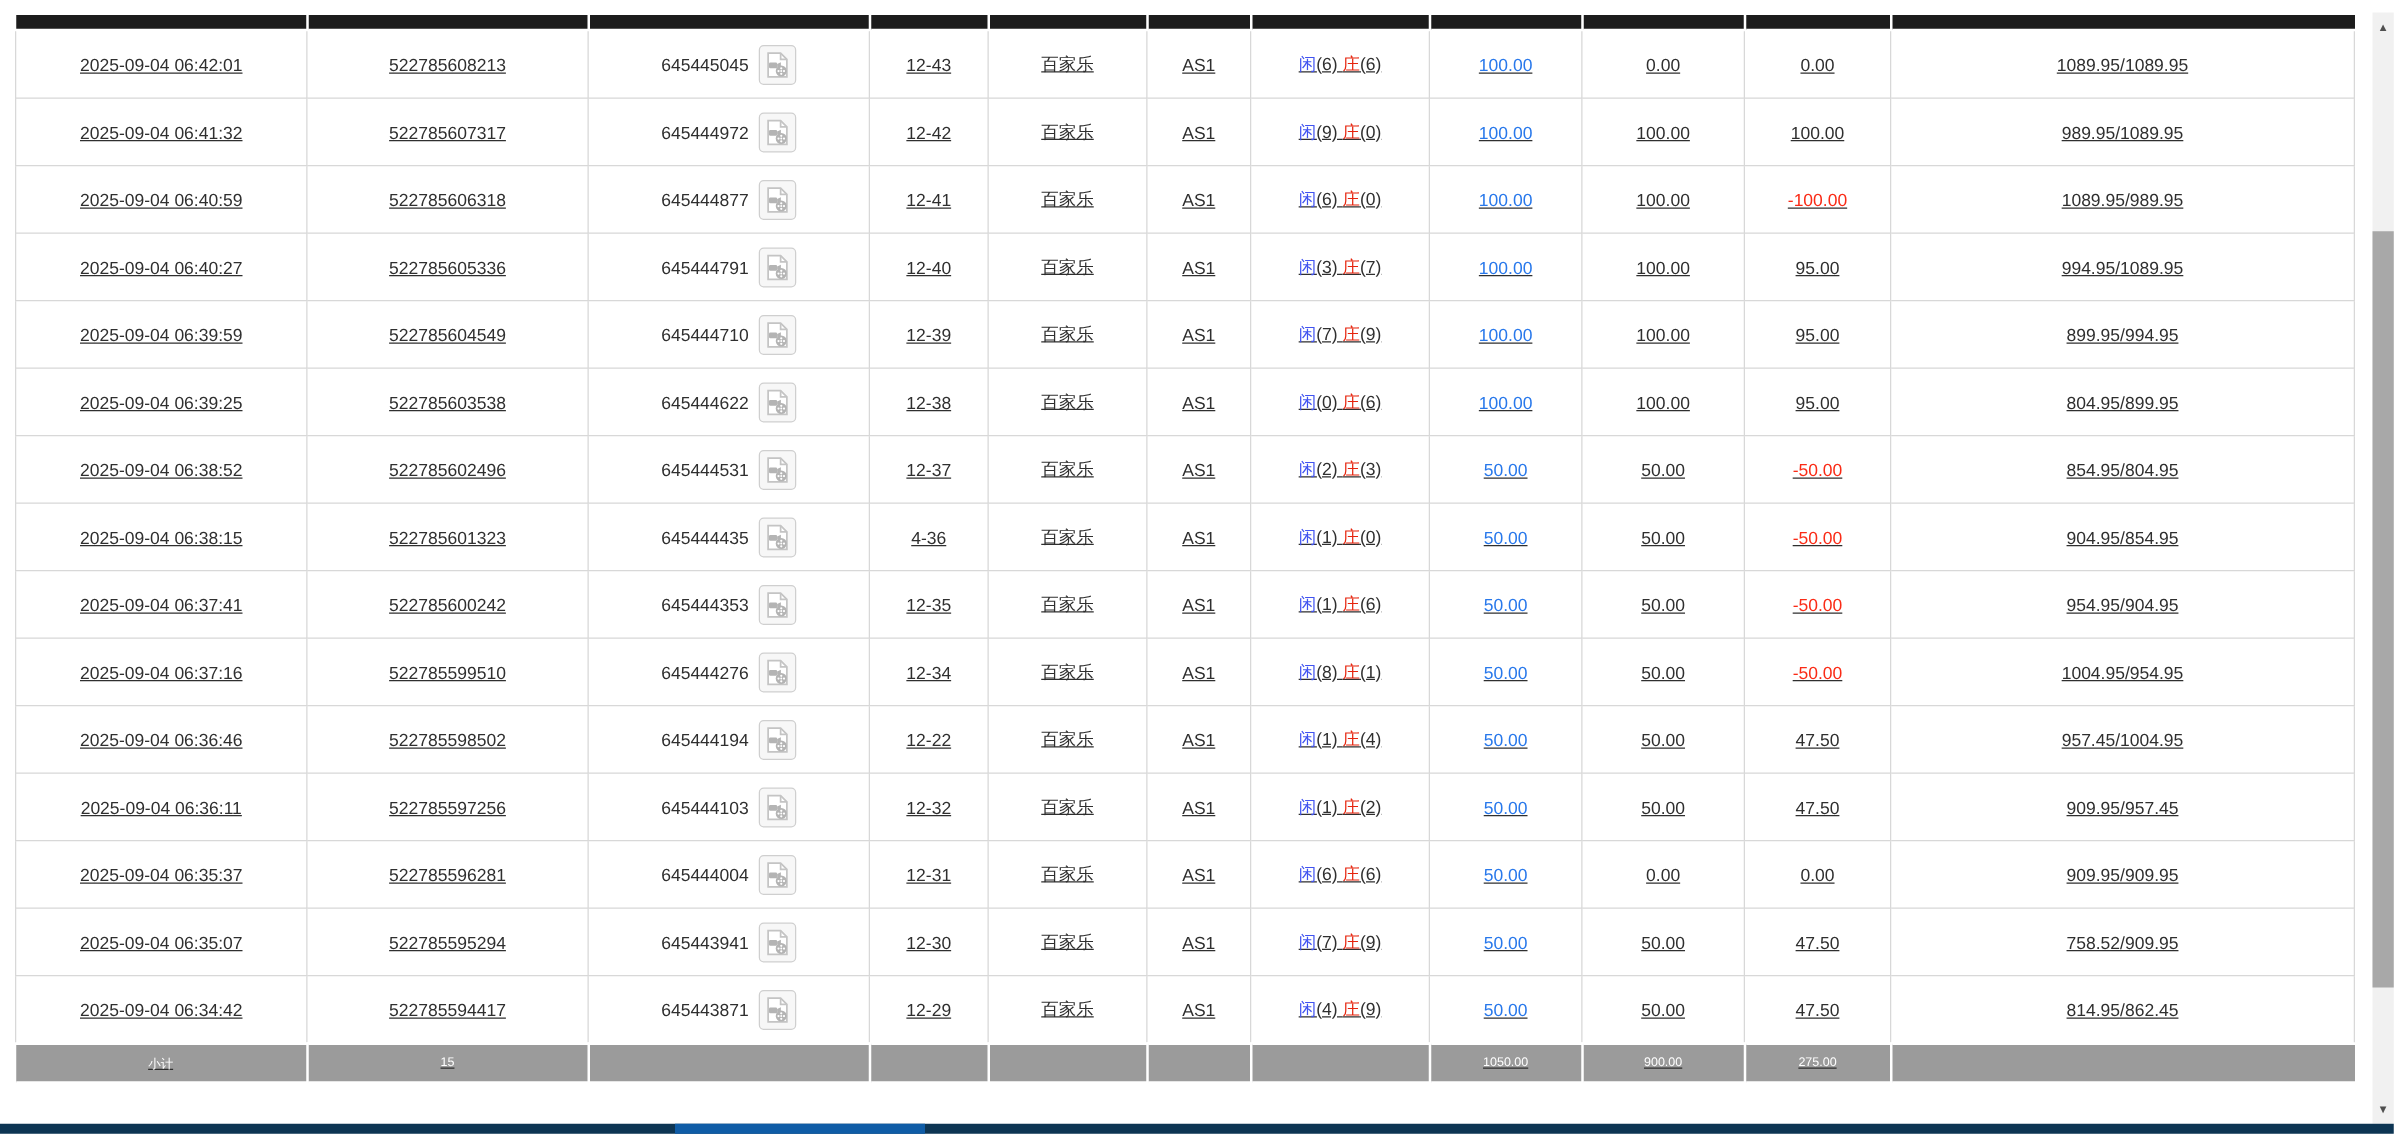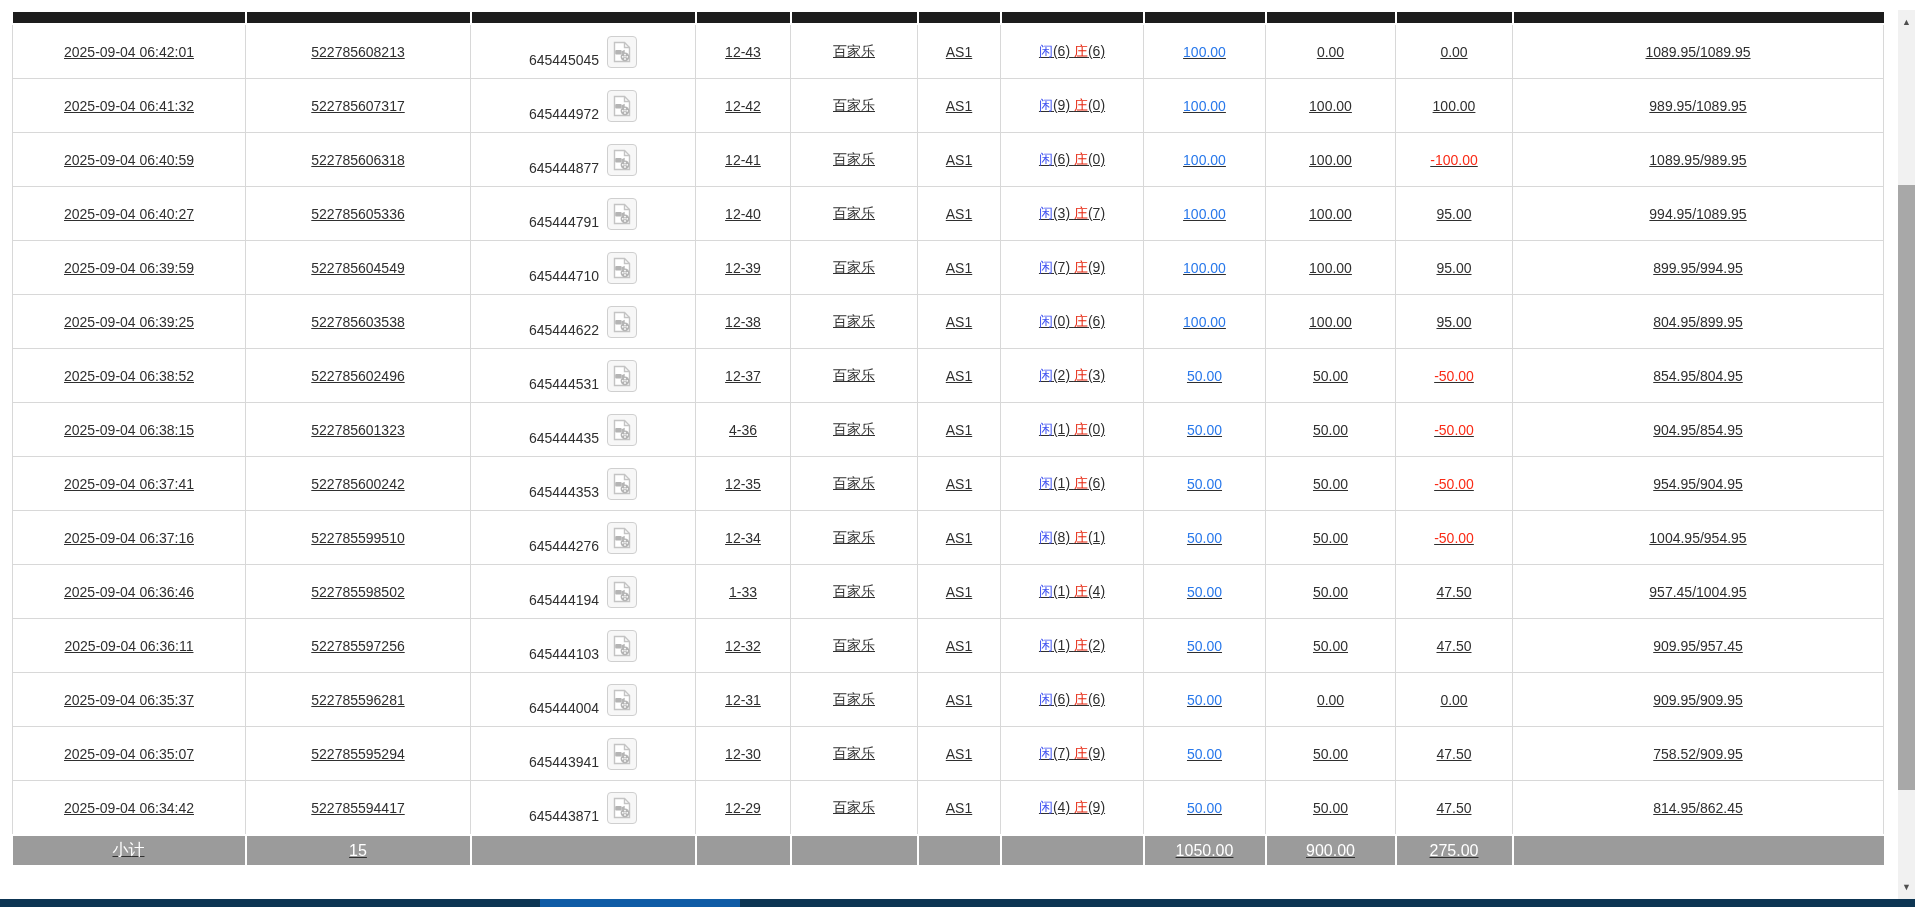--- a/index.html
+++ b/index.html
@@ -18,25 +18,25 @@
   thead th:last-child{border-right:none;}
   tbody td{
     border:1px solid #d8d8d8;height:53px;padding:0;
     text-align:center;vertical-align:middle;
     font-size:14px;color:var(--text,#2f2f2f);
     overflow:hidden;white-space:nowrap;
   }
   tfoot td{
     background:var(--subtotal-bg,#9b9b9b);color:#ffffff;
     border:2px solid #ffffff;height:29px;padding:0;
-    text-align:center;vertical-align:middle;font-size:16px;
+    text-align:center;vertical-align:middle;font-size:10px;
   }
   tfoot td:first-child{border-left:none;}
   tfoot td:last-child{border-right:none;}
-  .gameno-wrap{display:inline-flex;align-items:flex-end;gap:8px;}
+  .gameno-wrap{display:inline-flex;align-items:center;gap:8px;}
   .video-btn{
     display:inline-flex;align-items:center;justify-content:center;
     width:30px;height:32px;background:#f7f7f7;border:1px solid #cfcfcf;
     border-radius:4px;cursor:pointer;padding:0;
   }
   .bet-link{color:var(--blue,#2878eb);cursor:pointer;}
   .xian{color:var(--xian,#4053f0);}
   .zhuang{color:var(--zhuang,#e6250e);}
   .neg{color:var(--neg,#fa2b16);}
   .num-paren{color:var(--text,#2f2f2f);}
@@ -403,21 +403,21 @@
                   <path d="M9.7 10.2 l3 -1.4 v5 l-3 -1.4 z" fill="#b4b4b4"></path>
                   <circle cx="13" cy="15.8" r="4.4" fill="#b4b4b4"></circle>
                   <circle cx="13" cy="13.6" r="0.9" fill="#ffffff"></circle>
                   <circle cx="13" cy="18" r="0.9" fill="#ffffff"></circle>
                   <circle cx="10.8" cy="15.8" r="0.9" fill="#ffffff"></circle>
                   <circle cx="15.2" cy="15.8" r="0.9" fill="#ffffff"></circle>
                   <circle cx="13" cy="15.8" r="0.8" fill="#ffffff"></circle>
                 </svg>
               </button>
             </span></td>
-          <td><span>1-33</span></td>
+          <td><span>12-22</span></td>
           <td><span>百家乐</span></td>
           <td><span>AS1</span></td>
           <td><span class="xian">闲</span><span class="num-paren">(1) </span><span class="zhuang">庄</span><span class="num-paren">(4)</span></td>
           <td><span class="bet-link">50.00</span></td>
           <td><span>50.00</span></td>
           <td><span>47.50</span></td>
           <td><span>957.45/1004.95</span></td>
         </tr>
         <tr>
           <td><span>2025-09-04 06:36:11</span></td>

